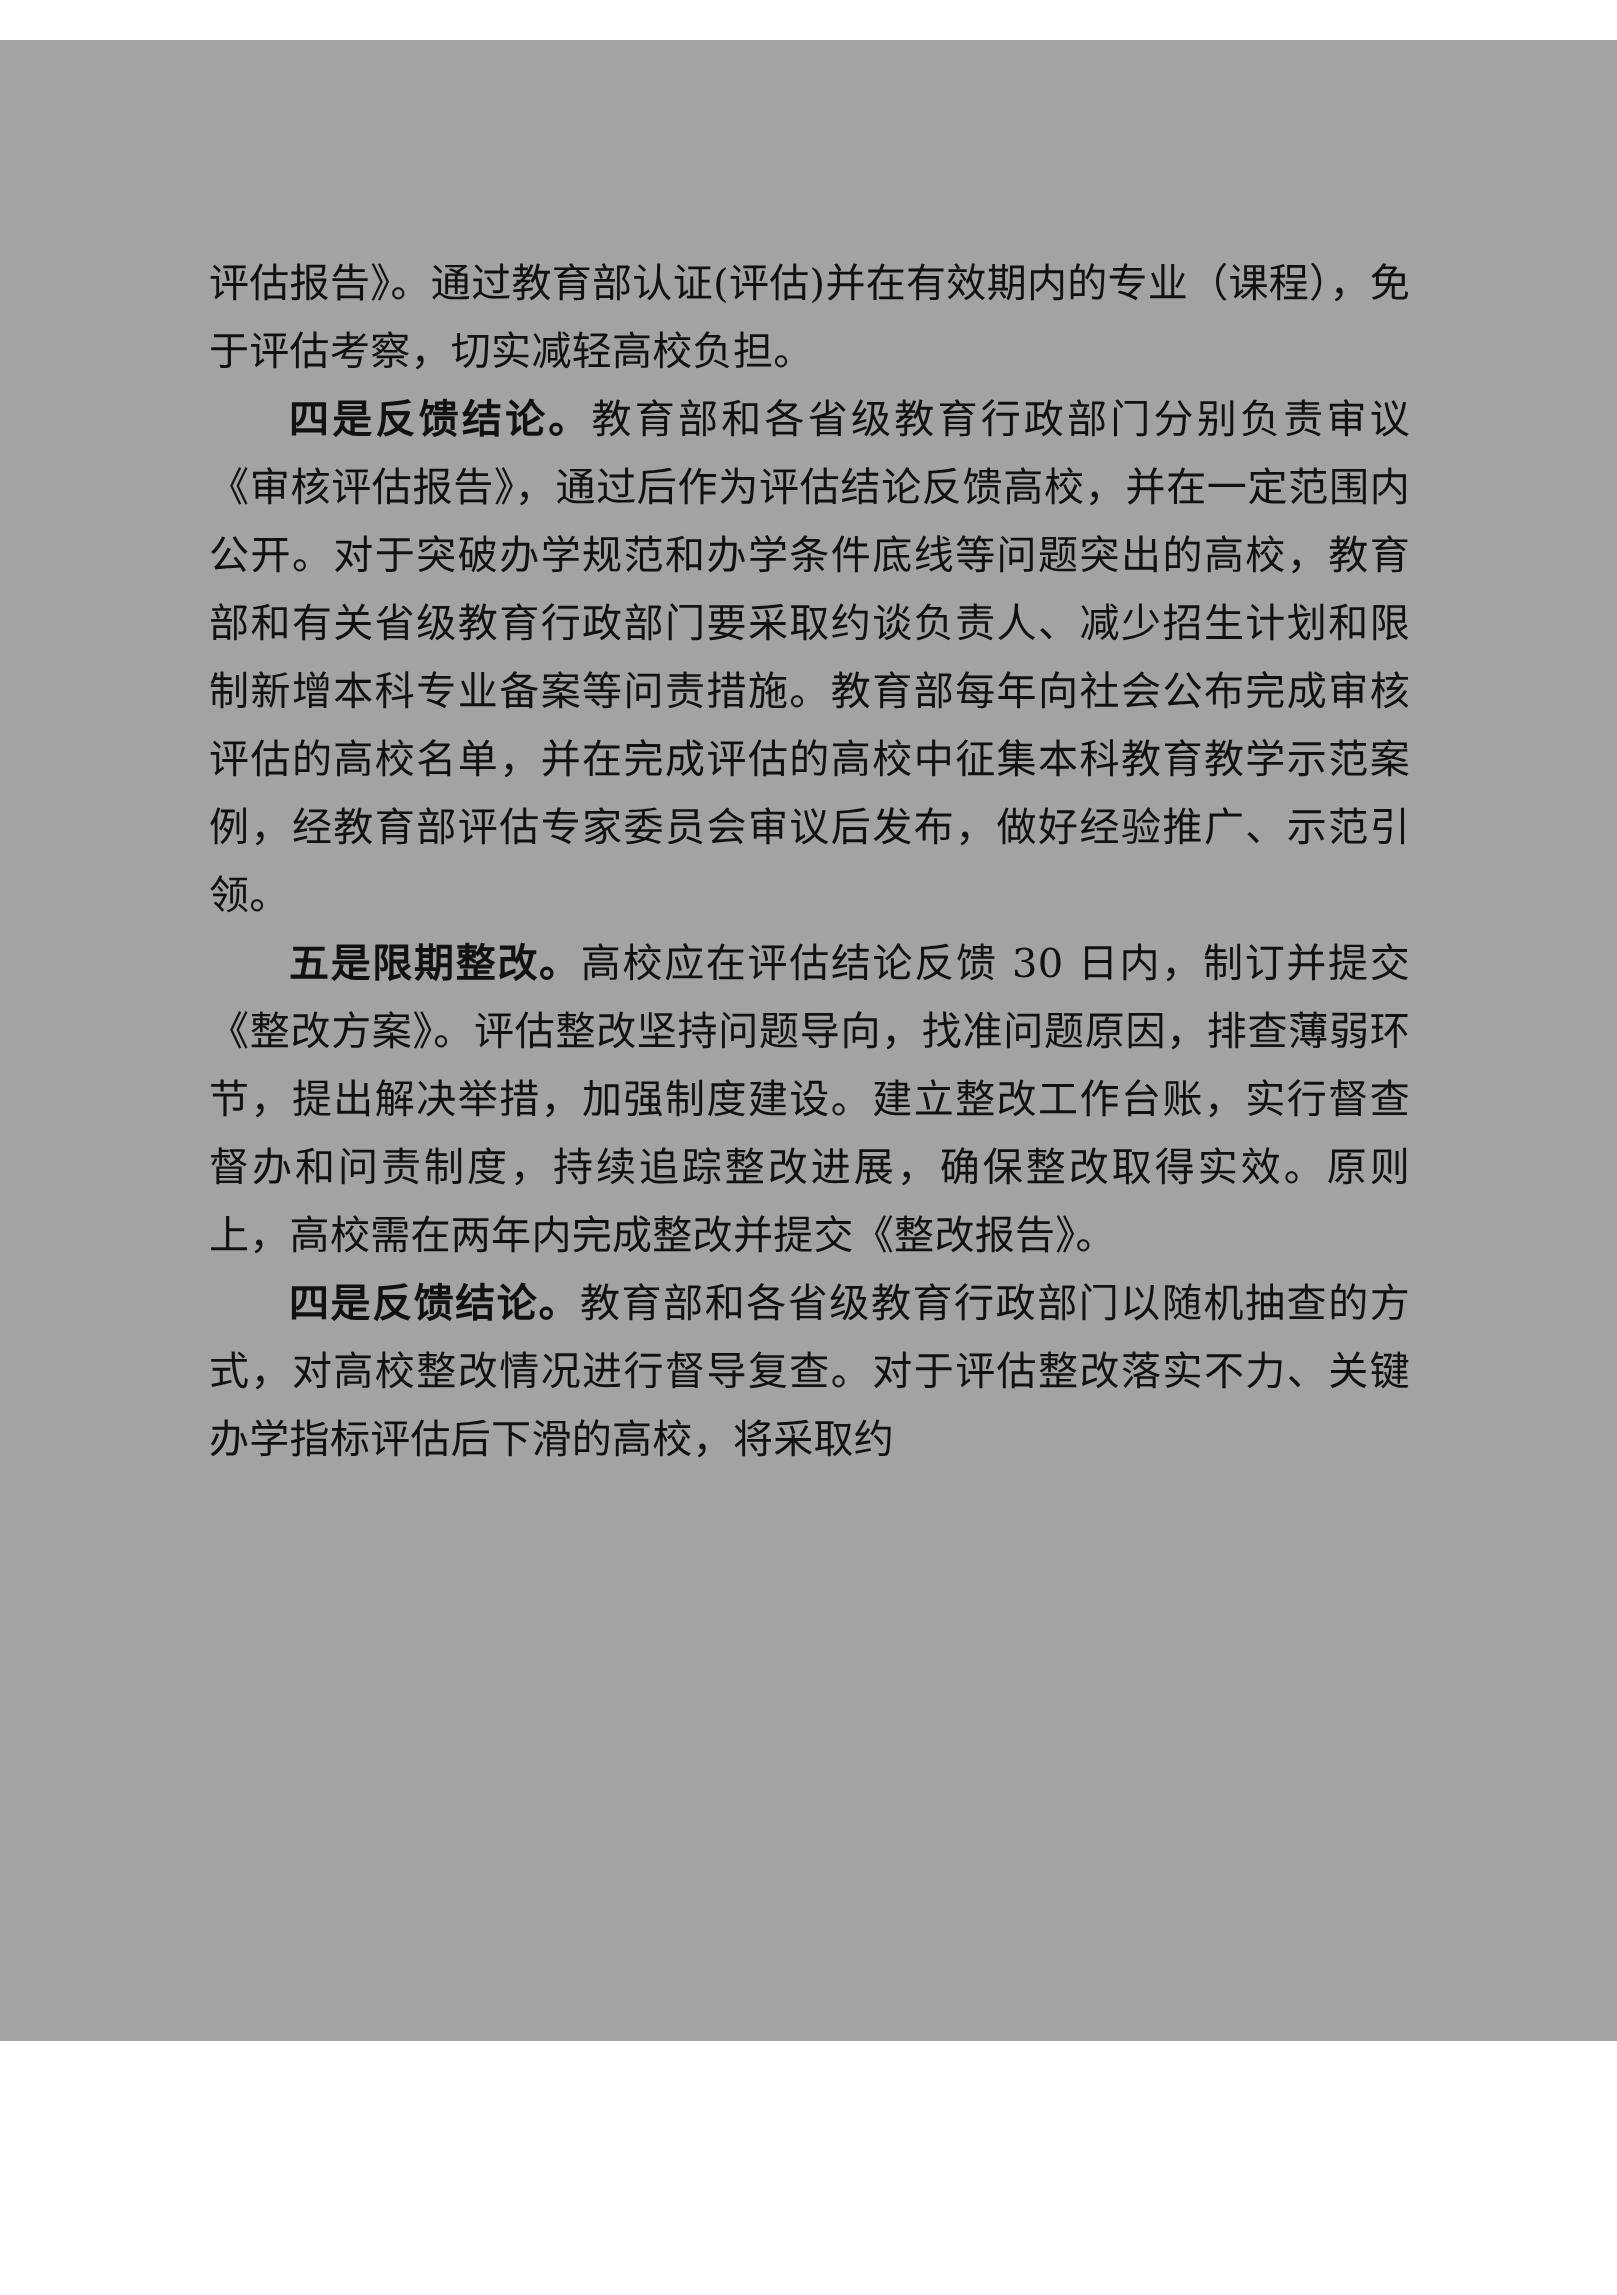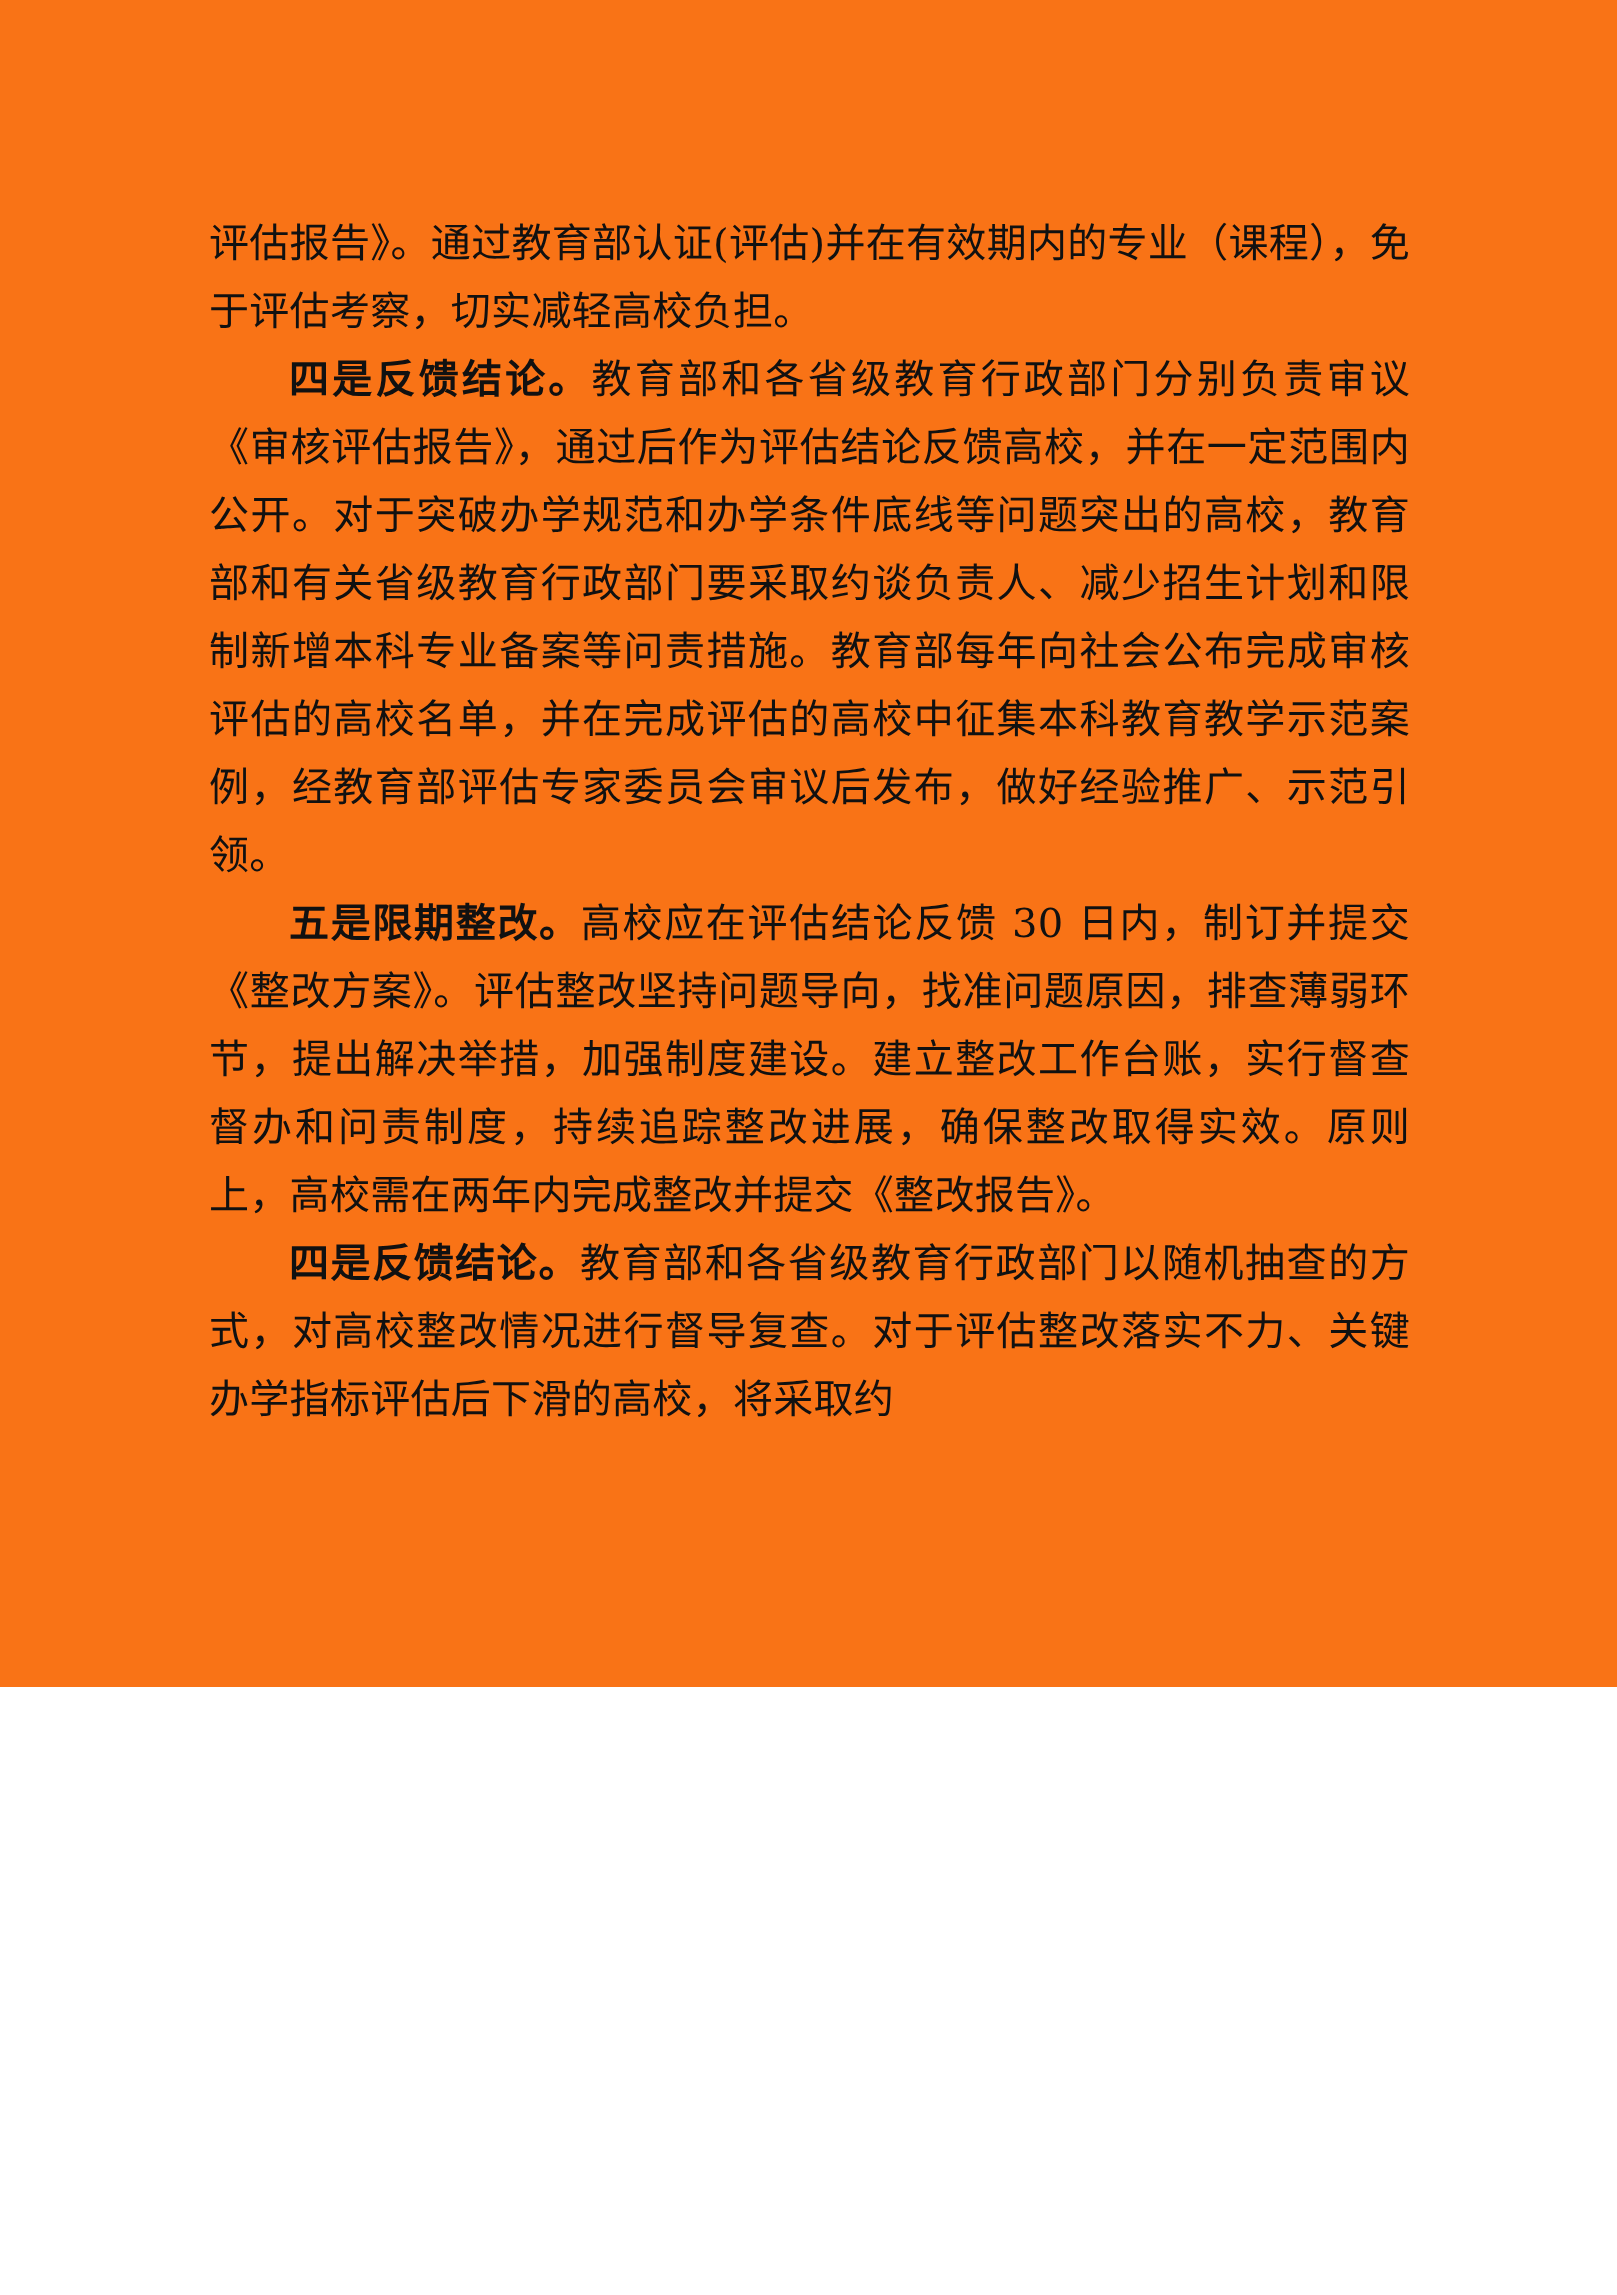--- a/index.html
+++ b/index.html
@@ -2,27 +2,28 @@
 <html lang="zh-CN" style="font-size:10px"><head>
 <meta charset="utf-8">
 <style>
   html, body {
     margin: 0;
     padding: 0;
     background: #ffffff;
   }
   .page {
     width: 1618px;
-    height: 1687px;
-    background: #f97316;
+    height: 2001px;
+    background: #a3a3a3;
     position: relative;
     box-sizing: border-box;
     font-family: "DejaVu Serif", "Liberation Serif", serif;
     color: #000000;
     overflow: hidden;
+    margin-top: 40px;
   }
   .content {
     position: absolute;
     left: 209px;
     top: 209px;
     width: 1201px;
   }
   .para {
     font-size: 40px;
     line-height: 68px;

